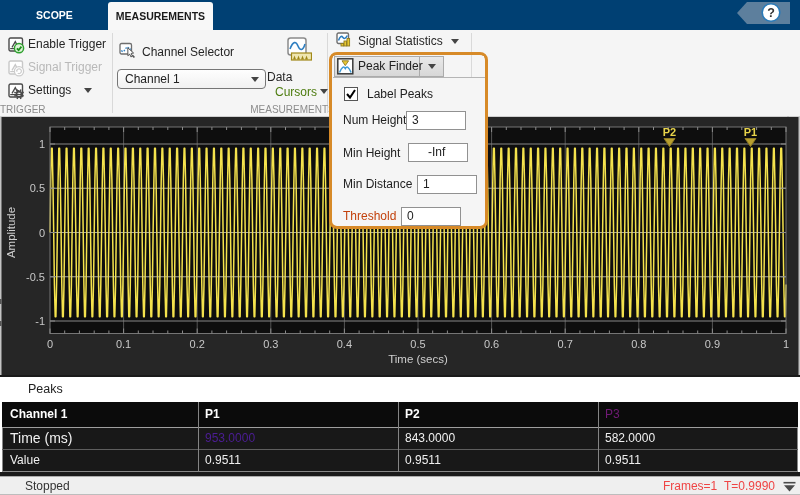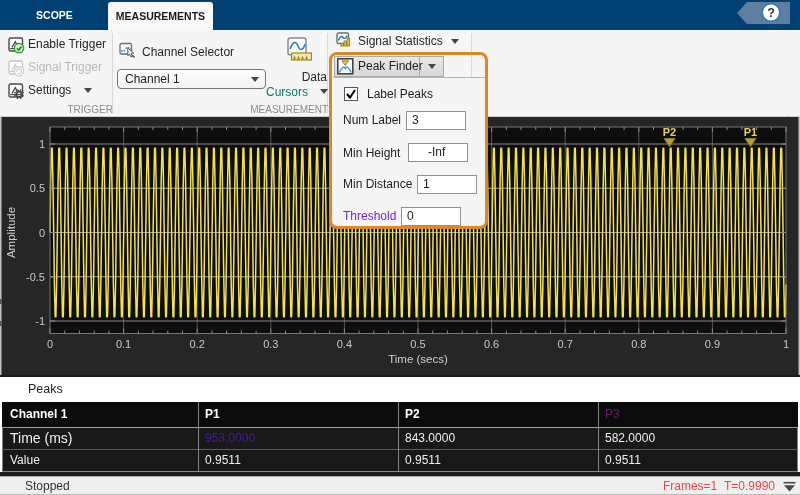--- a/index.html
+++ b/index.html
@@ -49,21 +49,21 @@
       <line x1="12.30" y1="14.34" x2="12.95" y2="15.91" stroke="#4a4a4a" stroke-width="1.5"></line>
       <line x1="9.70" y1="14.34" x2="9.05" y2="15.91" stroke="#4a4a4a" stroke-width="1.5"></line>
       <line x1="7.86" y1="12.50" x2="6.29" y2="13.15" stroke="#4a4a4a" stroke-width="1.5"></line>
       <line x1="7.86" y1="9.90" x2="6.29" y2="9.25" stroke="#4a4a4a" stroke-width="1.5"></line>
       <line x1="9.70" y1="8.06" x2="9.05" y2="6.49" stroke="#4a4a4a" stroke-width="1.5"></line>
       <line x1="12.30" y1="8.06" x2="12.95" y2="6.49" stroke="#4a4a4a" stroke-width="1.5"></line>
       <line x1="14.14" y1="9.90" x2="15.71" y2="9.25" stroke="#4a4a4a" stroke-width="1.5"></line>
     </svg></div>
 <div class="abs" style="left:28px;top:83px;font-size:12px;color:#262626;line-height:14px">Settings</div>
 <div class="abs" style="left:84px;top:88px;width:0;height:0;border:4px solid transparent;border-top:5px solid #444"></div>
-<div class="abs" style="left:0;top:104px;width:113px;text-align:right;font-size:10px;color:#8c8c8c">TRIGGER</div>
+<div class="abs" style="left:0;top:104px;width:113px;text-align:left;font-size:10px;color:#8c8c8c">TRIGGER</div>
 <div class="abs" style="left:113px;top:104px;width:359px;text-align:center;font-size:10px;color:#8c8c8c">MEASUREMENTS</div>
 
 <div class="abs" style="left:119px;top:41px"><svg width="20" height="19">
 <rect x="1" y="2.5" width="11.5" height="10.5" rx="1.5" fill="#fff" stroke="#6e6e6e" stroke-width="1.3"></rect>
 <path d="M2.3 9.5 C3.6 11,4.6 10.8,6 8.5 C7.4 6.2,8.4 5.8,9.8 7.2 C10.6 8,11.3 8.2,12 7.8" fill="none" stroke="#2f7fc1" stroke-width="1.4" stroke-dasharray="1.6 1.2"></path>
 <path d="M8.8 6.8 L14.6 12 L12.2 12.4 L13.4 15.2 L11.9 15.9 L10.7 13.1 L8.9 14.8 Z" fill="#fff" stroke="#555" stroke-width="1"></path>
 <line x1="13.4" y1="14.2" x2="15.4" y2="16.6" stroke="#555" stroke-width="1.6"></line>
 </svg></div>
 <div class="abs" style="left:142px;top:45px;font-size:12px;color:#262626">Channel Selector</div>
 <div class="abs" style="left:117px;top:69px;width:149px;height:20px;background:linear-gradient(#fefefe,#f1f1f1);border:1px solid #767676;border-radius:4px;font-size:12px;color:#222;line-height:18px;padding-left:7px">Channel 1</div>
@@ -73,22 +73,22 @@
 <rect x="1" y="1" width="18" height="17" rx="2.5" fill="#fff" stroke="#8a8a8a" stroke-width="1.5"></rect>
 <path d="M3 12 C6 4,9 4,11 9 C13 14,16 14,18 7" fill="none" stroke="#2f7fc1" stroke-width="1.6"></path>
 <rect x="4.5" y="16" width="20" height="7" fill="#efe6b0" stroke="#a08818" stroke-width="1.2"></rect>
 <g fill="#a08818">
 <path d="M6 22.5 L7.5 18.5 L9 22.5 Z"></path>
         <path d="M10 22.5 L11.5 18.5 L13 22.5 Z"></path>
 <path d="M14 22.5 L15.5 18.5 L17 22.5 Z"></path>
         <path d="M18 22.5 L19.5 18.5 L21 22.5 Z"></path>
 </g>
     </svg></div>
-<div class="abs" style="left:267px;top:70px;width:60px;text-align:right;font-size:12px;color:#262626">Data</div>
-<div class="abs" style="left:266px;top:85px;width:60px;font-size:12px;color:#0f766e">Cursors</div>
+<div class="abs" style="left:267px;top:70px;width:60px;text-align:left;font-size:12px;color:#262626">Data</div>
+<div class="abs" style="left:266px;top:85px;width:60px;text-align:center;font-size:12px;color:#4d7c0f">Cursors</div>
 <div class="abs" style="left:320px;top:89px;width:0;height:0;border:4px solid transparent;border-top:5px solid #444"></div>
 
 <div class="abs" style="left:336px;top:32px"><svg width="18" height="17">
 <rect x="1" y="1" width="11.5" height="10.5" rx="1.5" fill="#fff" stroke="#6e6e6e" stroke-width="1.4"></rect>
 <path d="M2.5 8.5 C4 4,5.5 3.5,7 5.5 C8.5 7.5,10 6,11.3 3.5" fill="none" stroke="#2f7fc1" stroke-width="1.5"></path>
 <g stroke="#8f7b22" stroke-width="0.9">
 <rect x="8" y="9" width="2.6" height="5" fill="#e8c832"></rect>
 <rect x="11" y="6.5" width="2.6" height="7.5" fill="#e8c832"></rect>
 <rect x="5" y="11.5" width="2.6" height="2.5" fill="#e8c832"></rect>
 </g>
@@ -305,20 +305,20 @@
 <path d="M5 2.8 L11.6 2.8 L8.3 7.6 Z" fill="#e8c832" stroke="#8f7b22" stroke-width="0.9"></path>
 <path d="M2.5 14.5 C5 8.5,6.8 8,8.3 10.5 C9.8 8,11.6 8.5,14.1 14.5" fill="none" stroke="#3e9ad6" stroke-width="1.5"></path>
 </svg></div>
 <div class="abs" style="left:358px;top:56px;height:21px;line-height:21px;font-size:12px;color:#222">Peak Finder</div>
 <div class="abs" style="left:333px;top:77px;width:152px;height:1px;background:#b5b5b5"></div>
 <div class="abs" style="left:344px;top:87px;width:14px;height:14px;background:#fff;border:1.5px solid #555"></div>
 <svg class="abs" style="left:345px;top:88px" width="12" height="12">
     <path d="M2 6 L5 9.5 L10 2" fill="none" stroke="#000" stroke-width="2"></path>
   </svg>
 <div class="abs" style="left:367px;top:87px;font-size:12px;color:#222">Label Peaks</div>
-<div class="abs" style="left:343px;top:113px;font-size:12px;color:#222">Num Label</div>
+<div class="abs" style="left:343px;top:113px;font-size:12px;color:#222">Num Height</div>
 <div class="abs" style="left:406px;top:111px;width:60px;height:19px;background:#fff;border:1px solid #919191;font-size:12px;color:#222;line-height:17px;padding-left:5px">3</div>
 <div class="abs" style="left:343px;top:146px;font-size:12px;color:#222">Min Height</div>
 <div class="abs" style="left:408px;top:143px;width:60px;height:19px;background:#fff;border:1px solid #919191;font-size:12px;color:#222;line-height:17px;padding-left:19px">-Inf</div>
 <div class="abs" style="left:343px;top:177px;font-size:12px;color:#222">Min Distance</div>
 <div class="abs" style="left:417px;top:175px;width:60px;height:19px;background:#fff;border:1px solid #919191;font-size:12px;color:#222;line-height:17px;padding-left:5px">1</div>
-<div class="abs" style="left:343px;top:209px;font-size:12px;color:#6d28d9">Threshold</div>
+<div class="abs" style="left:343px;top:209px;font-size:12px;color:#c2410c">Threshold</div>
 <div class="abs" style="left:401px;top:207px;width:60px;height:19px;background:#fff;border:1px solid #919191;font-size:12px;color:#222;line-height:17px;padding-left:5px">0</div>
 
 </body></html>

